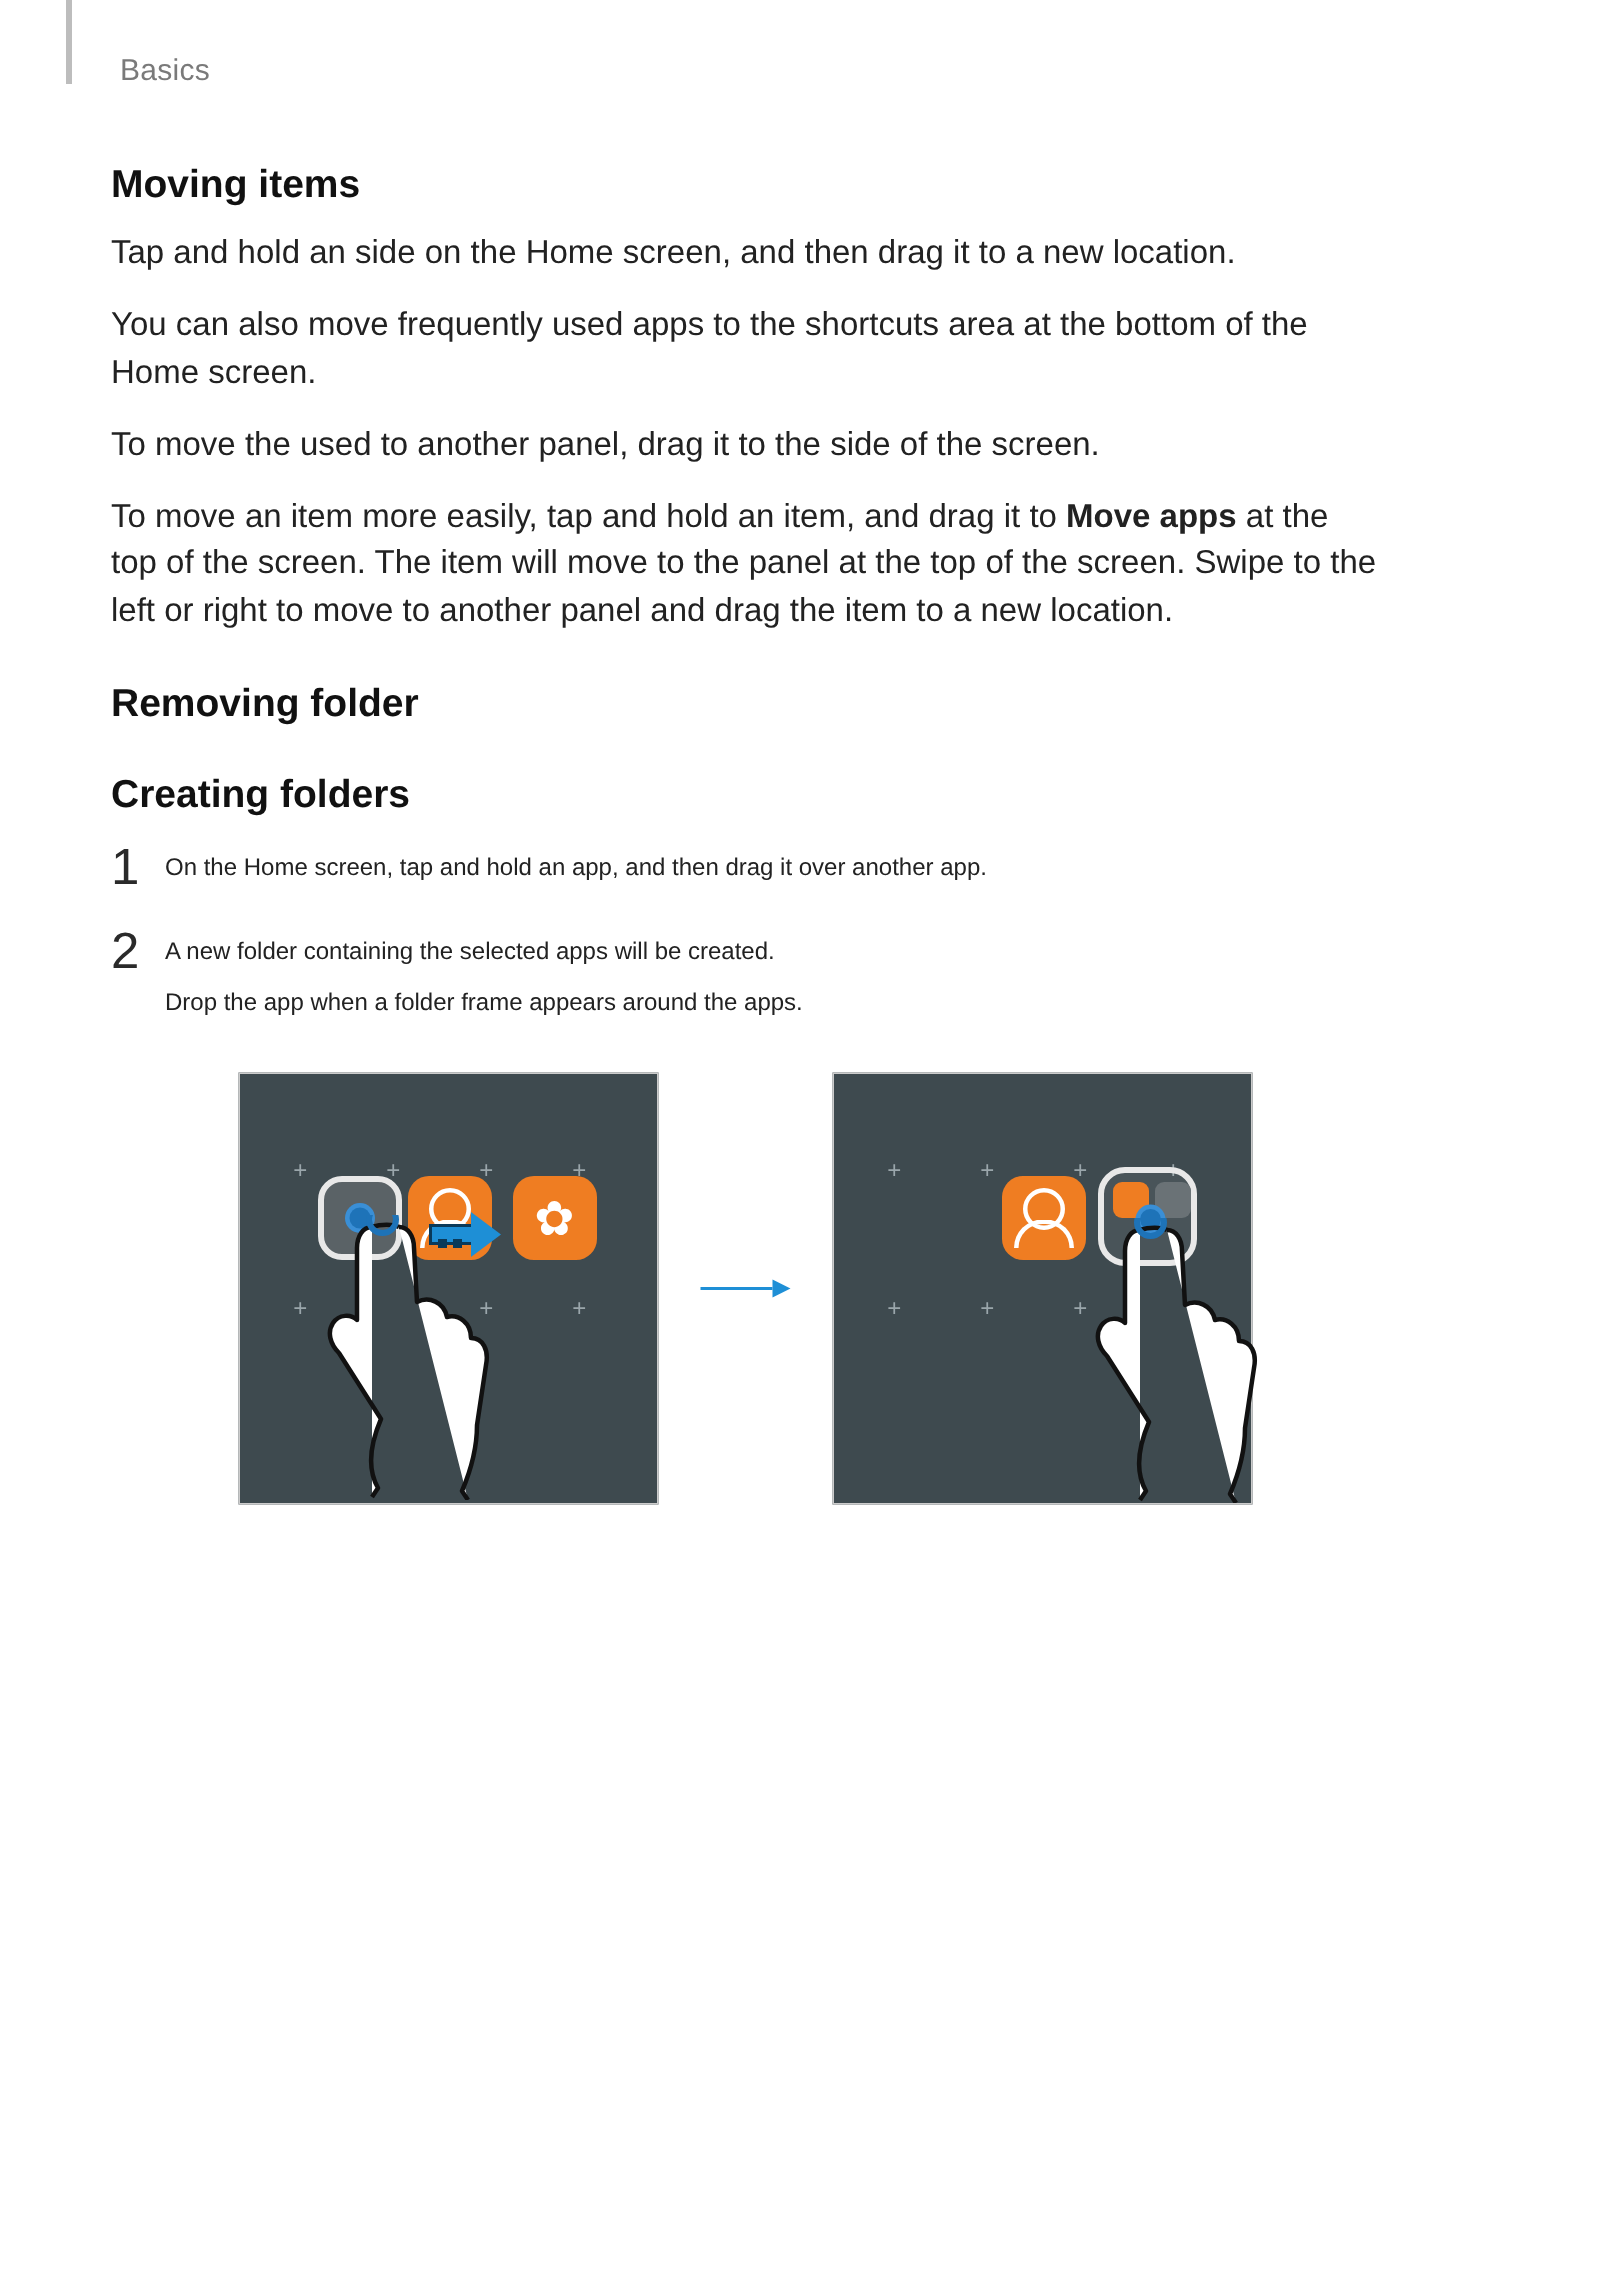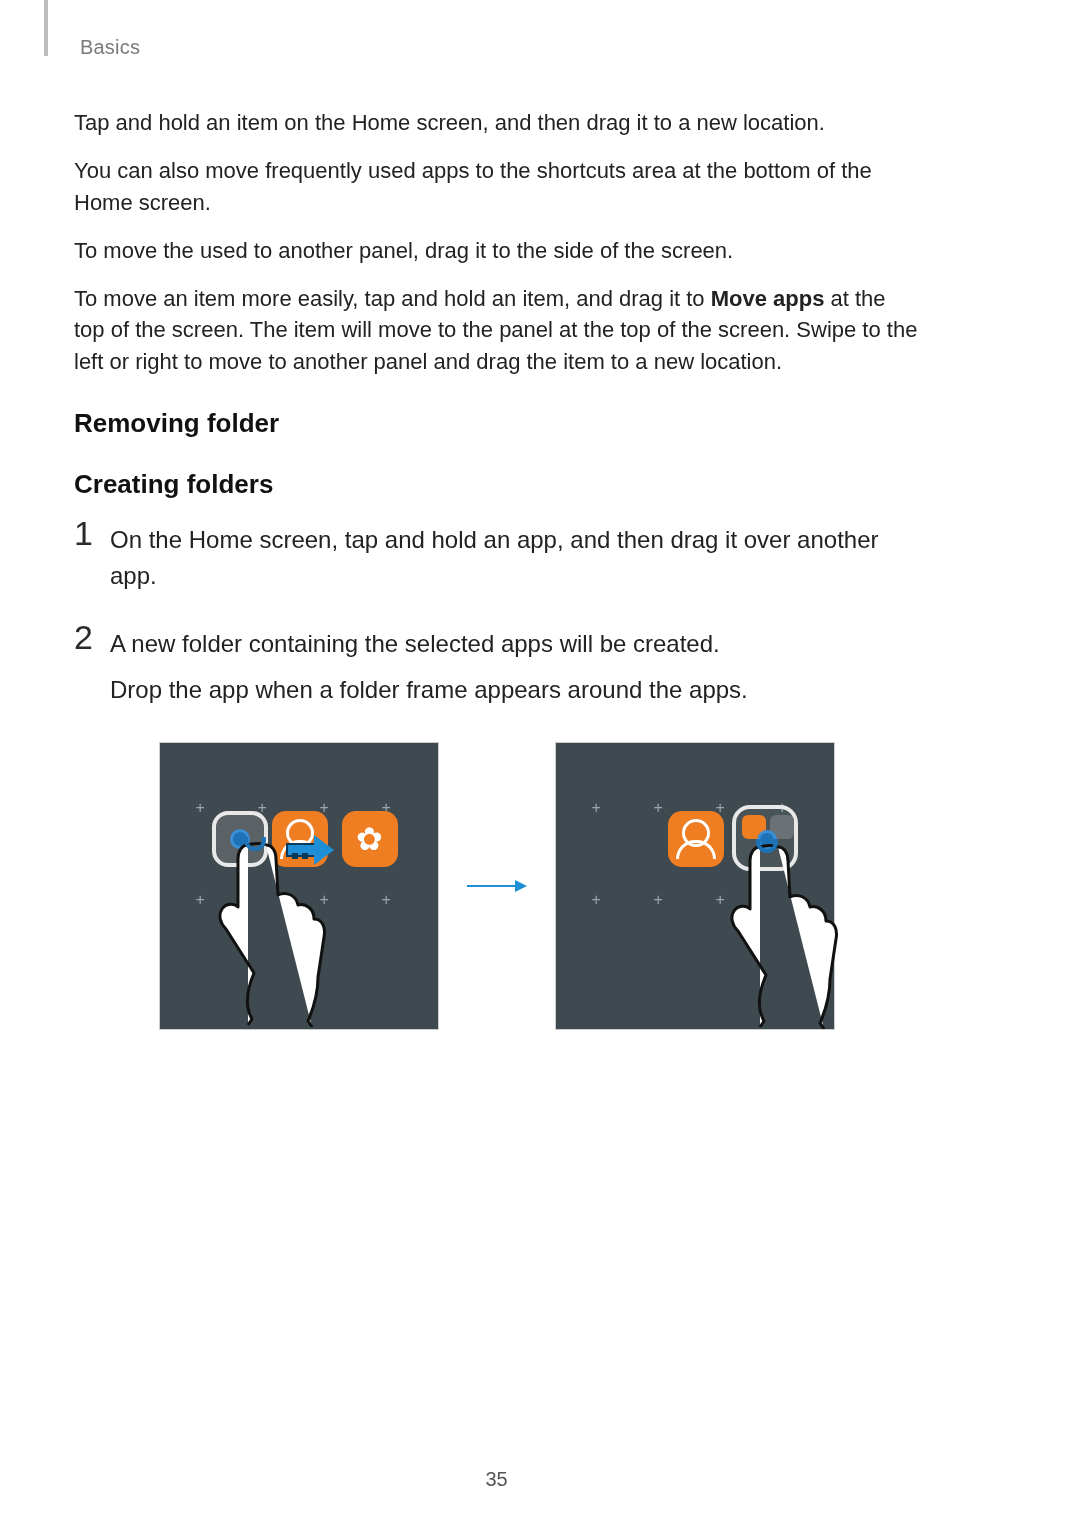--- a/index.html
+++ b/index.html
@@ -7,21 +7,21 @@
   .page { position: relative; width: 993px; height: 1527px; padding: 36px 74px 60px 74px; }
   .tab-mark { position: absolute; left: 44px; top: 0; width: 4px; height: 56px; background: #bdbdbd; }
   .breadcrumb { color: #7a7a7a; font-size: 20px; margin-left: 6px; margin-bottom: 48px; letter-spacing: 0.2px; }
   h3.section { font-size: 26px; font-weight: 700; color: #111; margin-top: 30px; margin-bottom: 14px; }
   p.body { font-size: 22px; line-height: 1.45; margin-bottom: 16px; color: #222; }
   p.body b { font-weight: 700; }
   .steps { margin-top: 8px; }
   .step { display: flex; align-items: flex-start; margin-top: 16px; margin-bottom: 12px; }
   .step-num { font-size: 34px; font-weight: 400; color: #2a2a2a; width: 36px; flex: 0 0 36px; line-height: 1; font-family: Arial, sans-serif; }
   .step-body { flex: 1; padding-top: 6px; }
-  .step-body p { font-size: 24px; line-height: 1.5; margin-bottom: 10px; color: #222; }
+  .step-body p { font-size: 16px; line-height: 1.5; margin-bottom: 10px; color: #222; }
   .figure-row { display: flex; align-items: center; justify-content: center; gap: 28px; margin-top: 24px; }
   .panel { width: 280px; height: 288px; background: #3e4a4f; position: relative; border: 1px solid #ccc; }
   .plus { position: absolute; color: #9aa6ab; font-size: 16px; font-weight: 300; }
   .icon-slot { position: absolute; width: 56px; height: 56px; border-radius: 14px; }
   .orange-person { background: #ef7d22; display:flex; align-items:center; justify-content:center; }
   .orange-person::before { content:""; width:22px; height:22px; border:3px solid #fff; border-radius:50%; position:absolute; top:8px;}
   .orange-person::after { content:""; width:34px; height:16px; border:3px solid #fff; border-bottom:none; border-radius:20px 20px 0 0; position:absolute; bottom:8px;}
   .orange-star { background: #ef7d22; display:flex; align-items:center; justify-content:center; color:#fff; font-size:32px;}
   .gray-app { background: #5a6266; border:4px solid #e8e8e8; border-radius:16px;}
   .gray-app::after{content:""; position:absolute; width:14px;height:14px; border-radius:50%; background:#1e73b8; left:50%; top:50%; transform:translate(-50%,-50%); box-shadow: 0 0 0 3px #3a8fd6;}
@@ -39,21 +39,22 @@
   .transition-arrow .tip{width:0;height:0;border-top:6px solid transparent;border-bottom:6px solid transparent;border-left:12px solid #1e8fd6;}
   .page-number { position: absolute; bottom: 36px; left: 0; right: 0; text-align: center; font-size: 20px; color: #555; }
 </style>
 </head>
 <body>
 
 <div class="page">
   <div class="tab-mark"></div>
   <div class="breadcrumb">Basics</div>
 
-  <p class="body">Tap and hold an item on the Home screen, and then drag it to a new location.</p>
+  <h3 class="section">Moving items</h3>
+  <p class="body">Tap and hold an side on the Home screen, and then drag it to a new location.</p>
   <p class="body">You can also move frequently used apps to the shortcuts area at the bottom of the Home screen.</p>
   <p class="body">To move the used to another panel, drag it to the side of the screen.</p>
   <p class="body">
     <span>To move an item more easily, tap and hold an item, and drag it to </span><b>Move apps</b><span> at the top of the screen. The item will move to the panel at the top of the screen. Swipe to the left or right to move to another panel and drag the item to a new location.</span>
   </p>
 
   <h3 class="section">Removing folder</h3>
 
   <h3 class="section">Creating folders</h3>
 
@@ -126,14 +127,13 @@
       <div class="hand" style="left:164px; top:96px;">
         <svg width="130" height="190" viewBox="0 0 130 190">
           <path d="M40 8 C34 8 30 14 30 22 L30 70 C26 66 18 66 14 72 C10 78 12 86 18 92 L46 136 C40 150 36 168 44 182 L40 188 M58 8 C64 8 68 14 68 22 L70 58 C78 54 88 58 90 68 C98 66 106 72 106 82 C114 82 118 90 116 100 L110 140 C110 156 106 170 100 184 L104 190" fill="#fff" stroke="#111" stroke-width="3" stroke-linejoin="round"></path>
           <path d="M40 8 C46 6 54 6 58 8" fill="#fff" stroke="#111" stroke-width="3"></path>
           <circle cx="47" cy="3" r="9" fill="none" stroke="#1e73b8" stroke-width="4"></circle>
         </svg>
       </div>
     </div>
   </div>
 
-  <div class="page-number">35</div>
 </div>
 
 </body></html>

